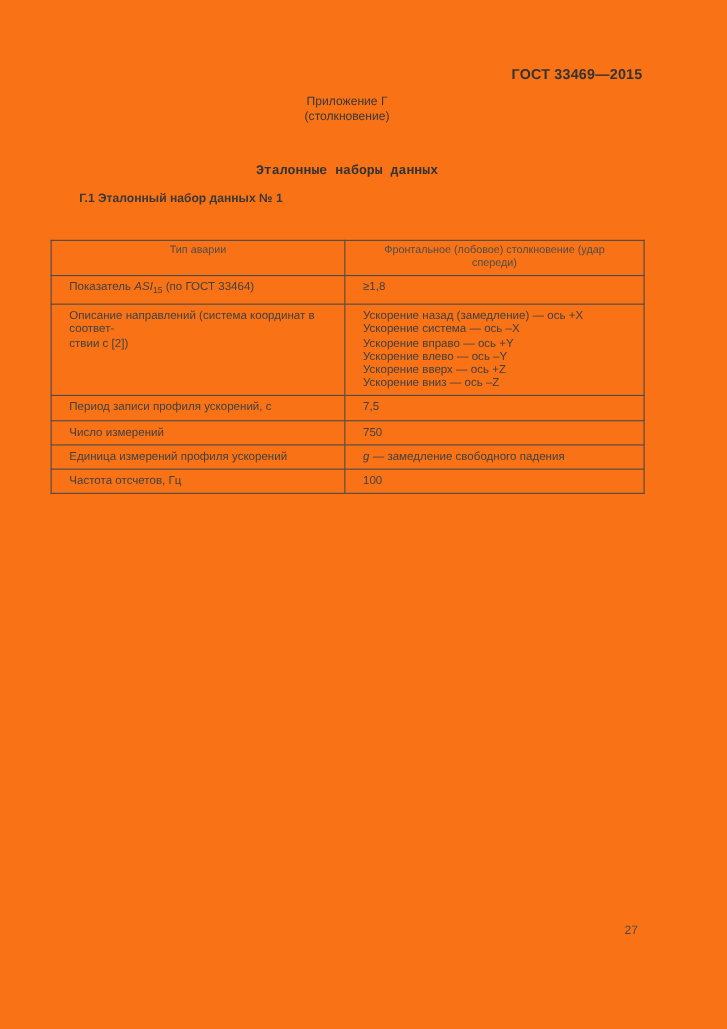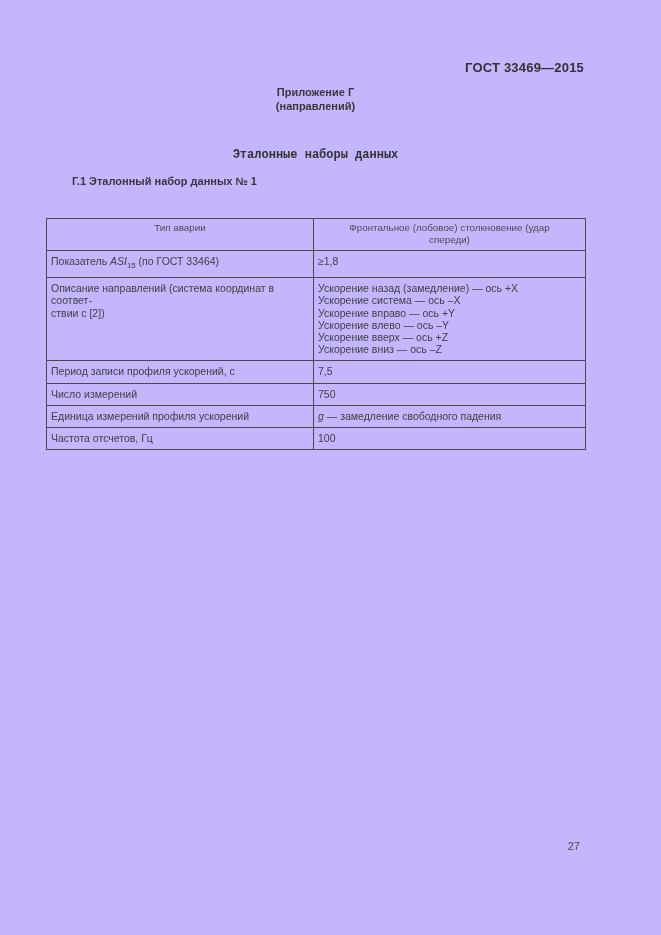--- a/index.html
+++ b/index.html
@@ -6,34 +6,34 @@
   html, body { background: #ffffff; }
   body {
     width: 661px; height: 935px;
     font-family: "Liberation Sans", sans-serif;
     color: #3b3b3b;
     position: relative;
     overflow: hidden;
   }
   .page {
     position: absolute; inset: 0;
-    background: #c4b5fd;
+    background: #f97316;
   }
   .doc-number {
     position: absolute;
     top: 60px; right: 77px;
     font-size: 13px; font-weight: bold;
     letter-spacing: 0.2px;
     color: #333333;
   }
   .appendix-block {
     position: absolute;
     top: 86px; left: 46px; width: 539px;
     text-align: center;
-    font-size: 11px; font-weight: bold;
+    font-size: 11px; font-weight: normal;
     line-height: 13.5px;
     color: #383838;
   }
   .section-title {
     position: absolute;
     top: 148px; left: 46px; width: 539px;
     text-align: center;
     font-size: 12px; font-weight: bold;
     color: #333333;
     font-family: Liberation Mono, monospace;
@@ -68,42 +68,42 @@
   }
   .params-table col.c1 { width: 267px; }
   .params-table col.c2 { width: 272px; }
   .params-table th {
     font-weight: normal;
     font-size: 9.8px;
     text-align: center;
     padding: 3px 20px 4px;
     color: #4c4c4c;
   }
-  .params-table td { padding: 4px 8px 5px 4px; }
+  .params-table td { padding: 4px 8px 5px 16px; }
   .it { font-style: italic; }
   .sub { font-size: 7.8px; vertical-align: -2.5px; }
   .cell-line { white-space: nowrap; }
   td[data-name="parameter-cell"] .cell-line { white-space: normal; }
   .page-number {
     position: absolute;
     top: 840px; right: 81px;
     font-size: 11px;
     color: #4a4a4a;
   }
 </style>
 </head>
 <body>
 
 <div class="page" data-name="document-page">
 
   <div class="doc-number" data-name="doc-number">ГОСТ 33469—2015</div>
 
   <div class="appendix-block" data-name="appendix-heading">
     <div data-name="appendix-title">Приложение Г</div>
-    <div data-name="appendix-type">(направлений)</div>
+    <div data-name="appendix-type">(столкновение)</div>
   </div>
 
   <div class="section-title" data-name="section-title">Эталонные наборы данных</div>
 
   <div class="subsection-title" data-name="subsection-title">Г.1 Эталонный набор данных № 1</div>
 
 
   <table class="params-table" data-name="parameters-table">
     <colgroup>
         <col class="c1">

